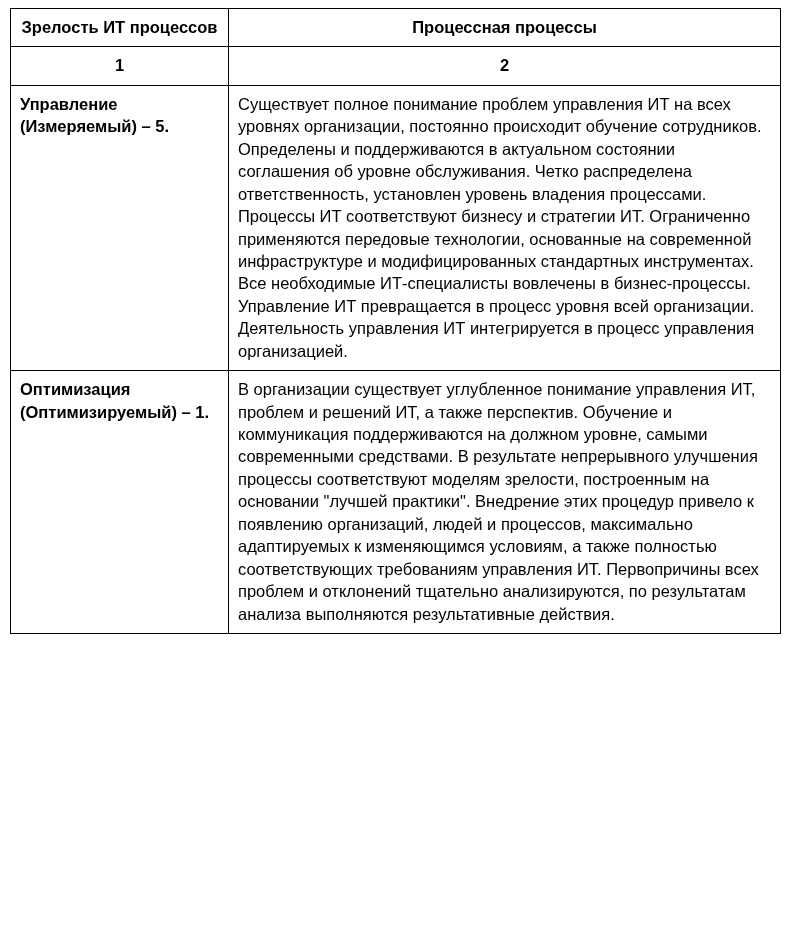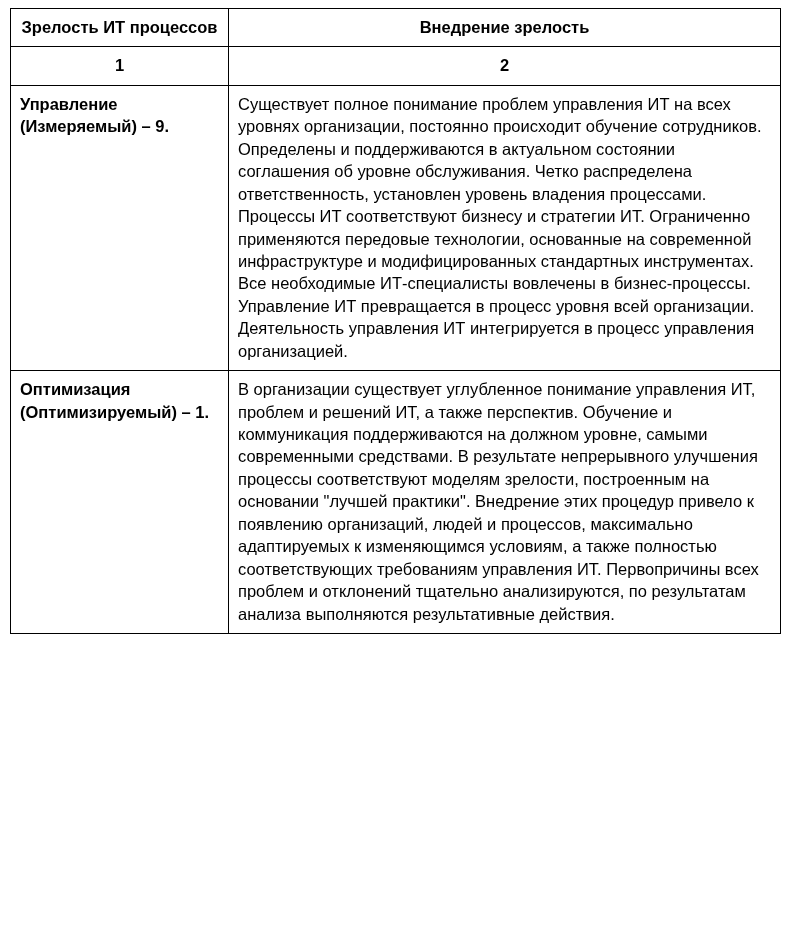--- a/index.html
+++ b/index.html
@@ -76,28 +76,28 @@
 
 <div class="page">
   <table class="maturity-table">
     <colgroup>
       <col class="col-left">
       <col class="col-right">
     </colgroup>
     <tbody>
       <tr>
         <td class="hdr-cell">Зрелость ИТ процессов</td>
-        <td class="hdr-cell">Внедрение зрелость</td>
+        <td class="hdr-cell">Процессная процессы</td>
       </tr>
       <tr>
         <td class="num-cell">1</td>
         <td class="num-cell">2</td>
       </tr>
       <tr>
-        <td class="label-cell">Управление (Измеряемый) – 9.</td>
+        <td class="label-cell">Управление (Измеряемый) – 5.</td>
         <td class="body-cell">Существует полное понимание проблем управления ИТ на всех уровнях организации, постоянно происходит обучение сотрудников. Определены и поддерживаются в актуальном состоянии соглашения об уровне обслуживания. Четко распределена ответственность, установлен уровень владения процессами. Процессы ИТ соответствуют бизнесу и стратегии ИТ. Ограниченно применяются передовые технологии, основанные на современной инфраструктуре и модифицированных стандартных инструментах. Все необходимые ИТ-специалисты вовлечены в бизнес-процессы. Управление ИТ превращается в процесс уровня всей организации. Деятельность управления ИТ интегрируется в процесс управления организацией.</td>
       </tr>
       <tr>
         <td class="label-cell">Оптимизация (Оптимизируемый) – 1.</td>
         <td class="body-cell">В организации существует углубленное понимание управления ИТ, проблем и решений ИТ, а также перспектив. Обучение и коммуникация поддерживаются на должном уровне, самыми современными средствами. В результате непрерывного улучшения процессы соответствуют моделям зрелости, построенным на основании "лучшей практики". Внедрение этих процедур привело к появлению организаций, людей и процессов, максимально адаптируемых к изменяющимся условиям, а также полностью соответствующих требованиям управления ИТ. Первопричины всех проблем и отклонений тщательно анализируются, по результатам анализа выполняются результативные действия.</td>
       </tr>
     </tbody>
   </table>
 </div>
 

